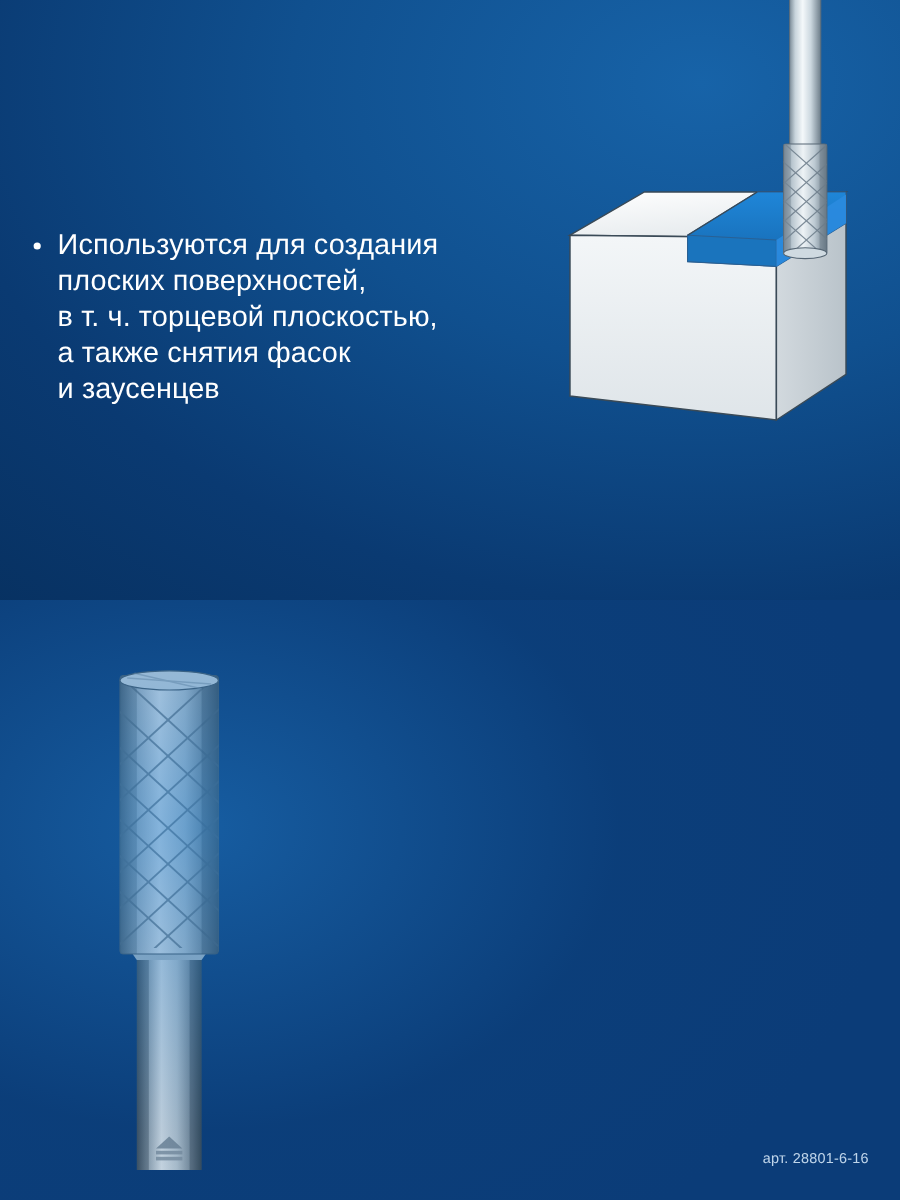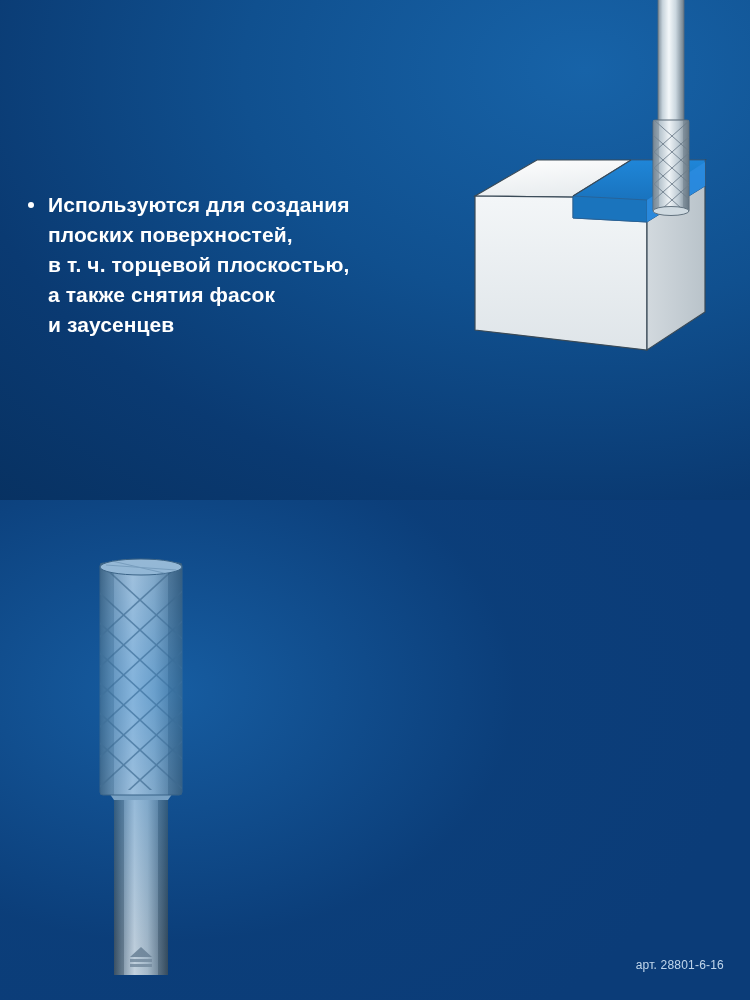--- a/index.html
+++ b/index.html
@@ -65,25 +65,25 @@
   .dot {
     flex: 0 0 auto;
     width: 6px;
     height: 6px;
     border-radius: 50%;
     background: #ffffff;
     margin-top: 12px;
     margin-right: 14px;
   }
   .btext {
-    font-size: 21px;
+    font-size: 24px;
     line-height: 30px;
     letter-spacing: .1px;
     white-space: pre-line;
-    font-weight: 700;
+    font-weight: 400;
   }
 
   
   .artcode {
     position: absolute;
     right: 26px;
     bottom: 28px;
     color: #cfe2f4;
     font-size: 12px;
     letter-spacing: .2px;

